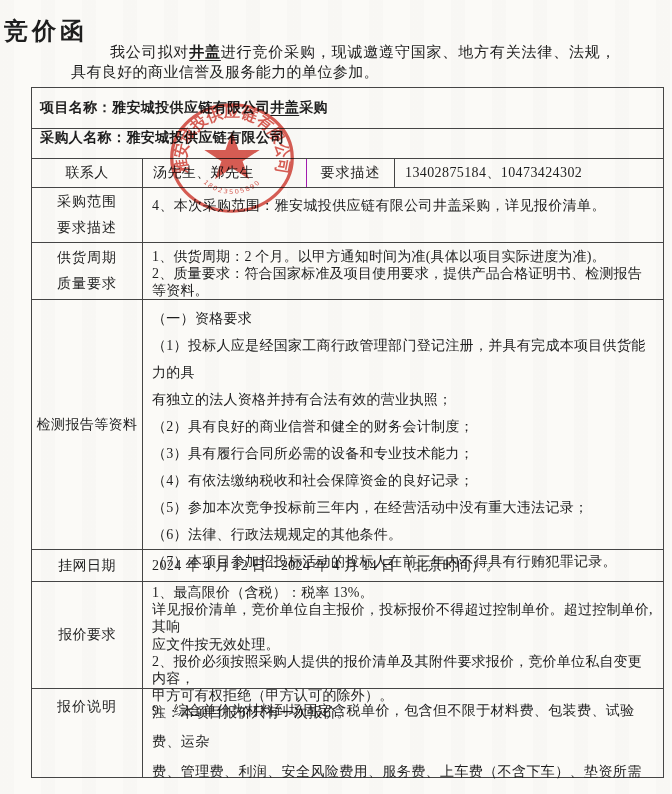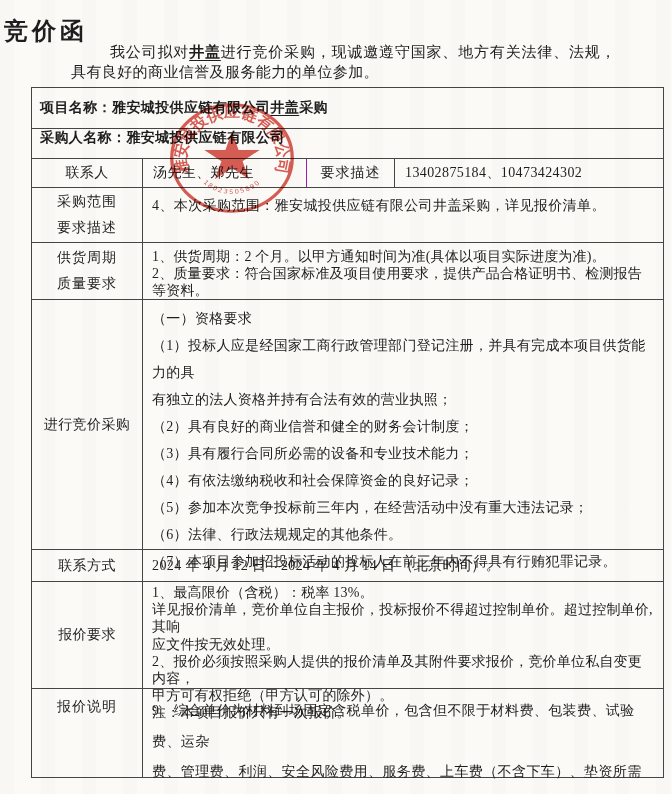--- a/index.html
+++ b/index.html
@@ -125,34 +125,34 @@
     </div>
 
     <div class="row r-supply">
       <div class="cell lab lab-two">供货周期
 质量要求</div>
       <div class="cell con supply-con">1、供货周期：2 个月。以甲方通知时间为准(具体以项目实际进度为准)。
 2、质量要求：符合国家标准及项目使用要求，提供产品合格证明书、检测报告等资料。</div>
     </div>
 
     <div class="row r-qual">
-      <div class="cell lab">进行竞价采购</div>
+      <div class="cell lab">检测报告等资料</div>
       <div class="cell con qual-con">（一）资格要求
 （1）投标人应是经国家工商行政管理部门登记注册，并具有完成本项目供货能力的具
 有独立的法人资格并持有合法有效的营业执照；
 （2）具有良好的商业信誉和健全的财务会计制度；
 （3）具有履行合同所必需的设备和专业技术能力；
 （4）有依法缴纳税收和社会保障资金的良好记录；
 （5）参加本次竞争投标前三年内，在经营活动中没有重大违法记录；
 （6）法律、行政法规规定的其他条件。
 （7）本项目参加招投标活动的投标人在前三年内不得具有行贿犯罪记录。</div>
     </div>
 
     <div class="row r-date">
-      <div class="cell lab">联系方式</div>
+      <div class="cell lab">挂网日期</div>
       <div class="cell con date-con">2024 年 4 月 12 日—2024 年 4 月 14 日 （北京时间）。</div>
     </div>
 
     <div class="row r-quotereq">
       <div class="cell lab">报价要求</div>
       <div class="cell con quotereq-con">1、最高限价（含税）：税率 13%。
 详见报价清单，竞价单位自主报价，投标报价不得超过控制单价。超过控制单价,其响
 应文件按无效处理。
 2、报价必须按照采购人提供的报价清单及其附件要求报价，竞价单位私自变更内容，
 甲方可有权拒绝（甲方认可的除外）。

